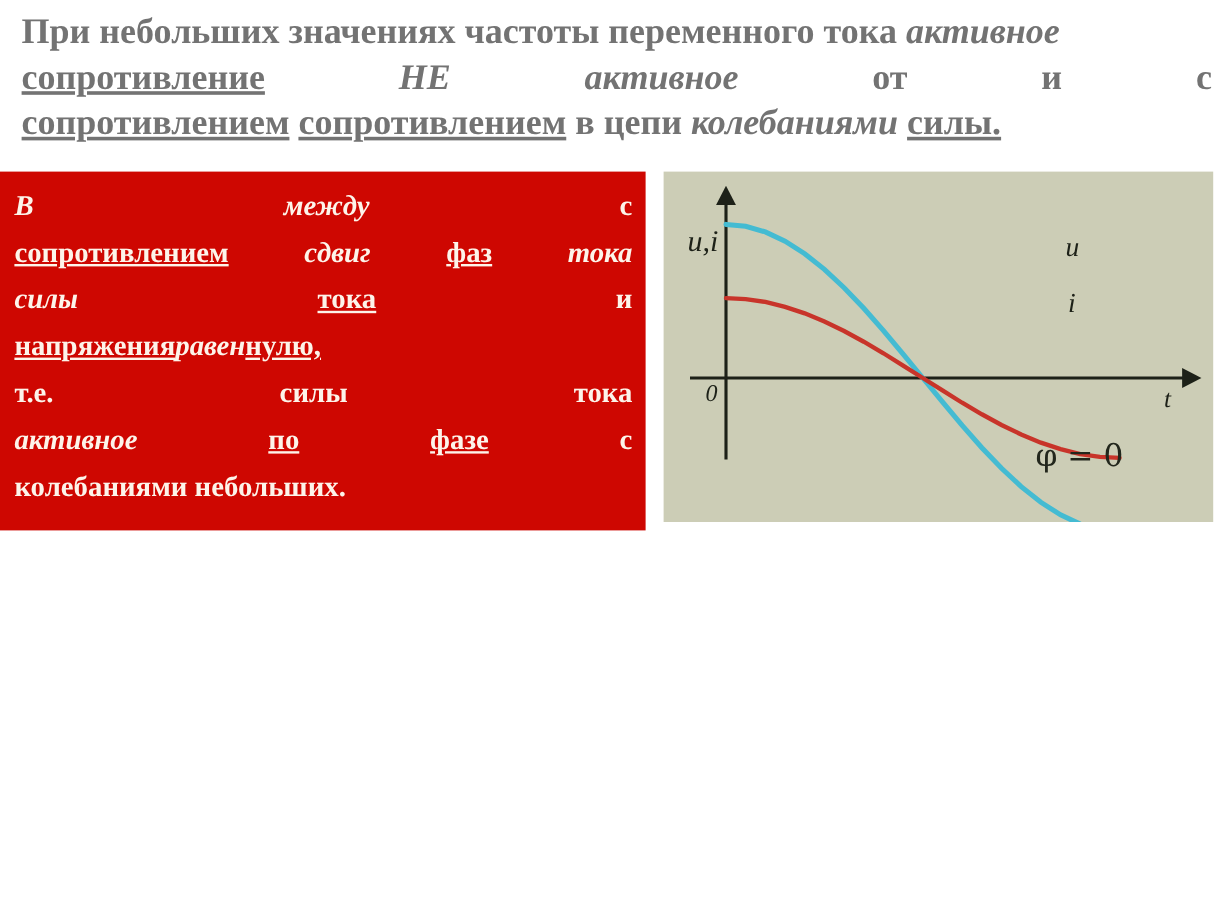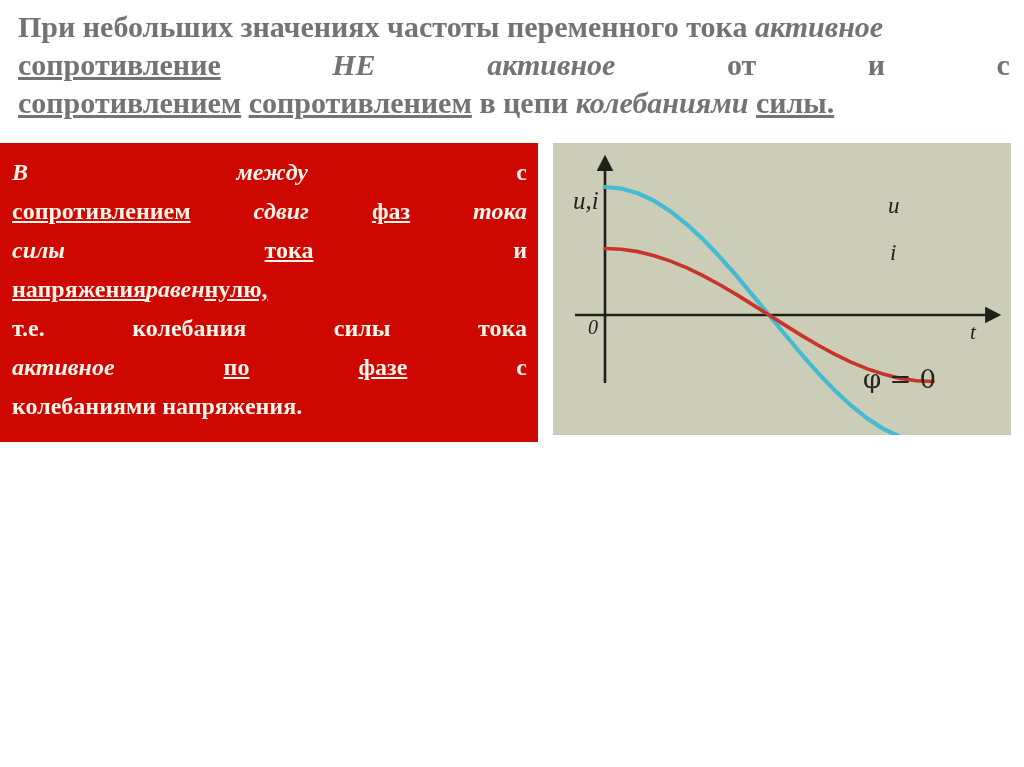--- a/index.html
+++ b/index.html
@@ -141,34 +141,33 @@
       <span class="u">тока</span>
       <span>и</span>
     </div>
 
     <div class="rline left">
       <span class="u">напряжения</span><span class="it">равен</span><span class="u">нулю,</span>
     </div>
 
     <div class="rline">
       <span>т.е.</span>
-      <span>колебания</span>
       <span>силы</span>
       <span>тока</span>
     </div>
 
     <div class="rline">
       <span class="it">активное</span>
       <span class="u">по</span>
       <span class="u">фазе</span>
       <span>с</span>
     </div>
 
     <div class="rline left">
-      <span>колебаниями напряжения.</span>
+      <span>колебаниями небольших.</span>
     </div>
 
   </div>
 </div>
 
 <div id="chart-panel">
   <svg id="chart-svg" viewBox="0 0 458 292">
     <defs>
       <marker id="arrhead" markerWidth="7" markerHeight="7" refX="1.5" refY="3.2" orient="auto" markerUnits="strokeWidth">
         <path d="M0,0 L0,6.4 L6.2,3.2 z" fill="#1D2118"></path>

